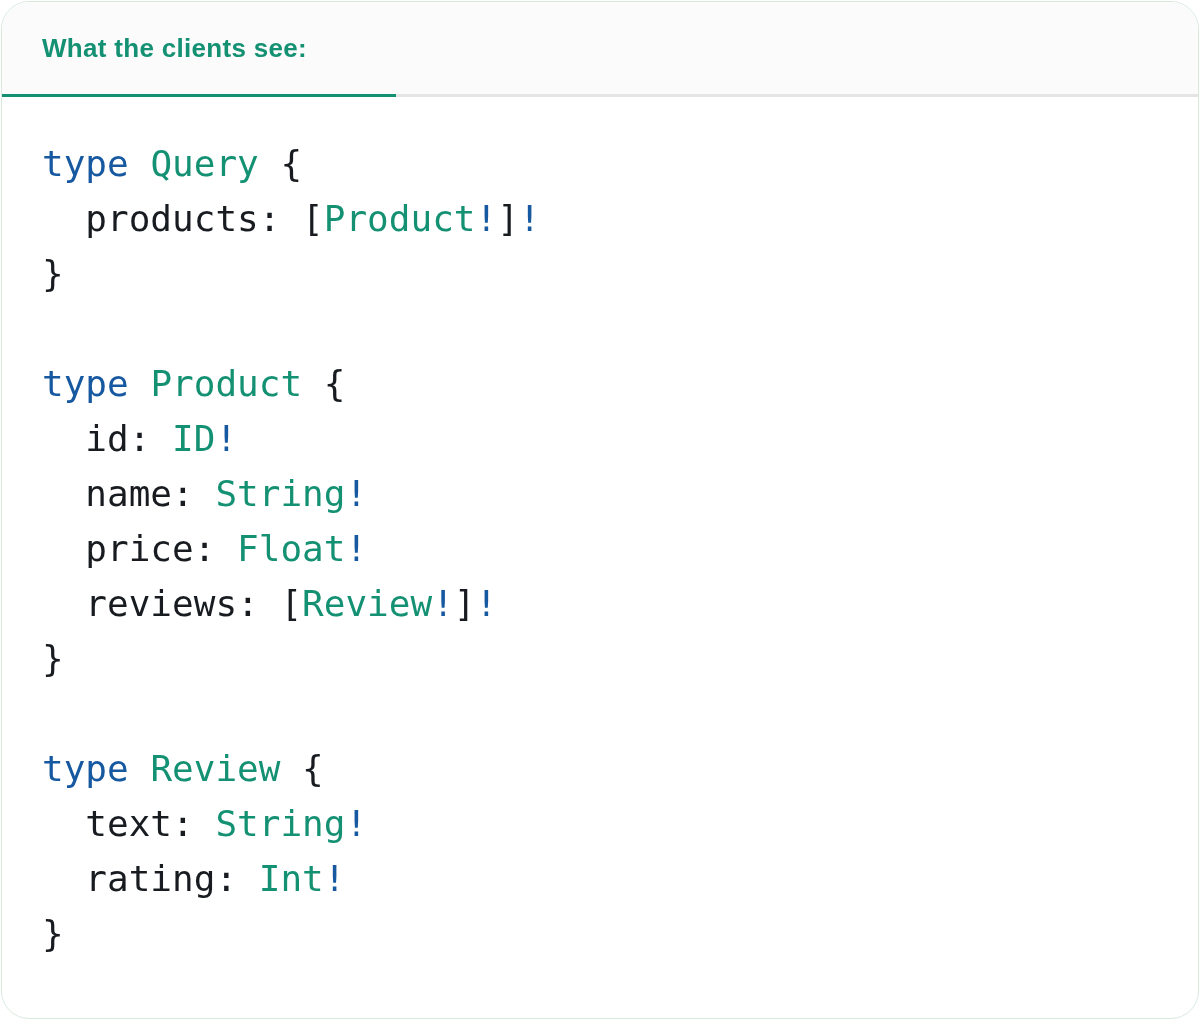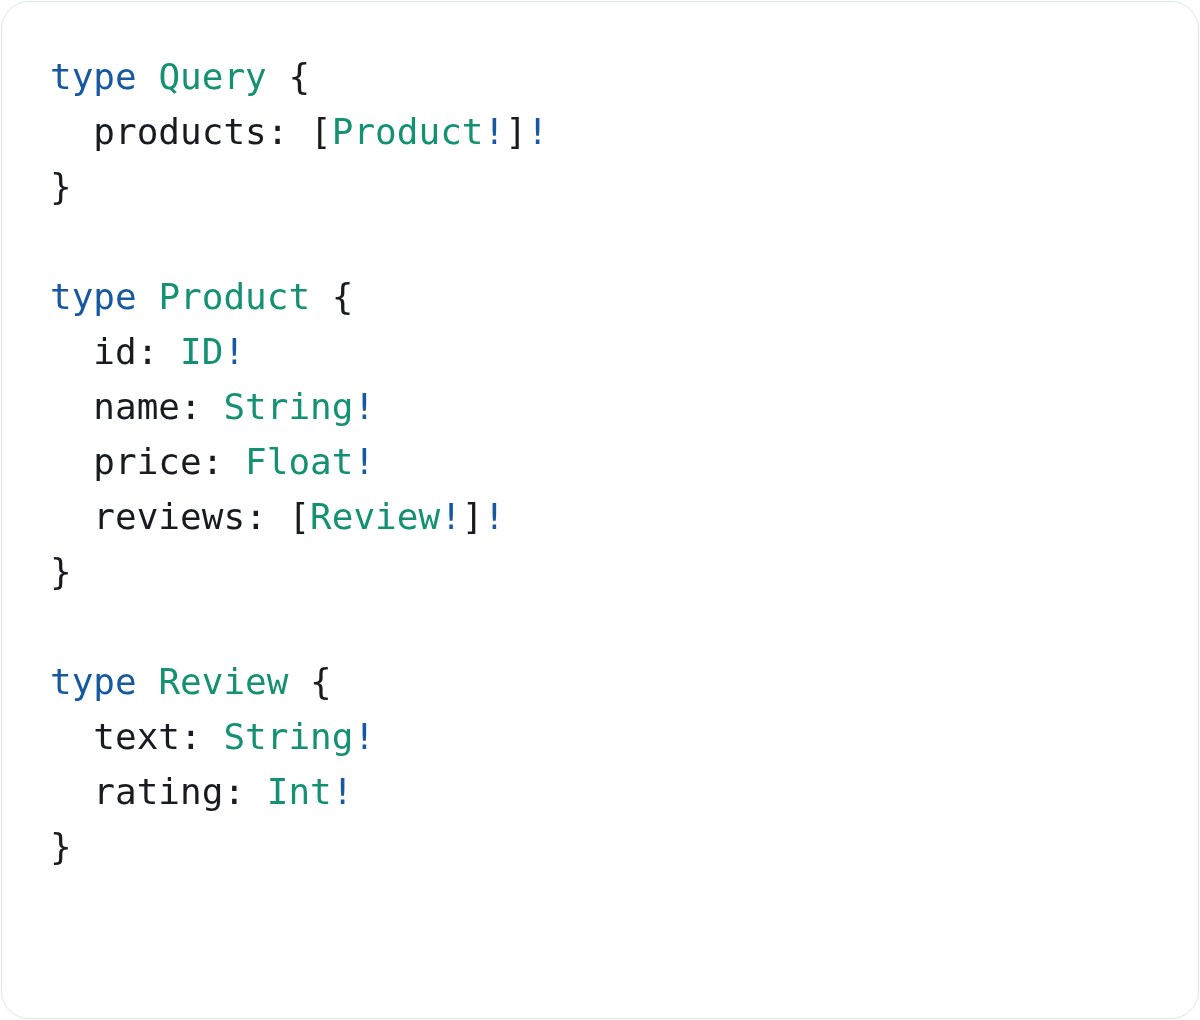--- a/index.html
+++ b/index.html
@@ -47,33 +47,41 @@
     width:100%;height:3px;
     background:var(--gray-line);
   }
   .divider-active{
     position:absolute;
     left:0;top:0;
     width:394px;height:3px;
     background:var(--teal);
   }
   .code{
-    margin:8px;
+    margin:0;
     padding:39px 20px 0 40px;
     background:#ffffff;
     font-family:"DejaVu Sans Mono", monospace;
     font-size:36px;
     line-height:55px;
     color:var(--ink);
     font-weight:500;
   }
   .code-line{min-height:55px;white-space:pre;}
   .tok-kw{color:var(--blue);}
   .tok-ty{color:var(--teal);}
   .tok-bg{color:var(--blue);}
   .tok-pl{color:var(--ink);}
 </style>
 </head>
 <body>
 
 <div class="card">
+  <div class="card-header">
+    <div class="tab">
+      <span class="tab-label">What the clients see:</span>
+    </div>
+    <div class="divider">
+      <div class="divider-active"></div>
+    </div>
+  </div>
   <pre class="code"><div class="code-line"><span class="tok-kw">type</span><span class="tok-pl"> </span><span class="tok-ty">Query</span><span class="tok-pl"> {</span></div><div class="code-line"><span class="tok-pl">  products: [</span><span class="tok-ty">Product</span><span class="tok-bg">!</span><span class="tok-pl">]</span><span class="tok-bg">!</span></div><div class="code-line"><span class="tok-pl">}</span></div><div class="code-line">&nbsp;</div><div class="code-line"><span class="tok-kw">type</span><span class="tok-pl"> </span><span class="tok-ty">Product</span><span class="tok-pl"> {</span></div><div class="code-line"><span class="tok-pl">  id: </span><span class="tok-ty">ID</span><span class="tok-bg">!</span></div><div class="code-line"><span class="tok-pl">  name: </span><span class="tok-ty">String</span><span class="tok-bg">!</span></div><div class="code-line"><span class="tok-pl">  price: </span><span class="tok-ty">Float</span><span class="tok-bg">!</span></div><div class="code-line"><span class="tok-pl">  reviews: [</span><span class="tok-ty">Review</span><span class="tok-bg">!</span><span class="tok-pl">]</span><span class="tok-bg">!</span></div><div class="code-line"><span class="tok-pl">}</span></div><div class="code-line">&nbsp;</div><div class="code-line"><span class="tok-kw">type</span><span class="tok-pl"> </span><span class="tok-ty">Review</span><span class="tok-pl"> {</span></div><div class="code-line"><span class="tok-pl">  text: </span><span class="tok-ty">String</span><span class="tok-bg">!</span></div><div class="code-line"><span class="tok-pl">  rating: </span><span class="tok-ty">Int</span><span class="tok-bg">!</span></div><div class="code-line"><span class="tok-pl">}</span></div></pre>
 </div>
 
 </body></html>

